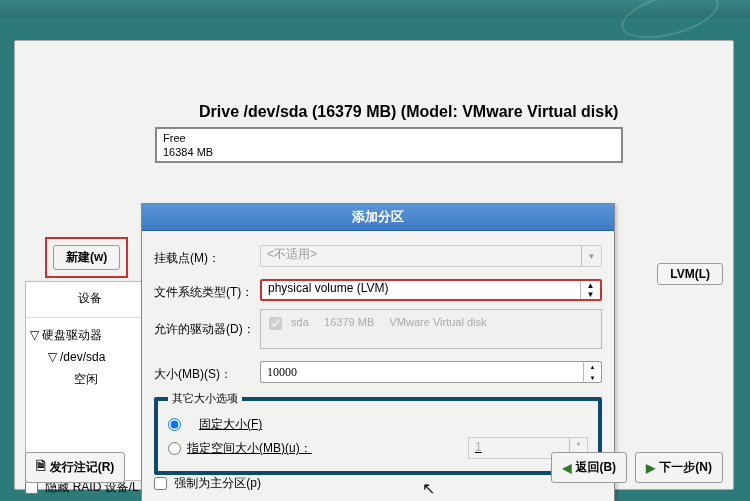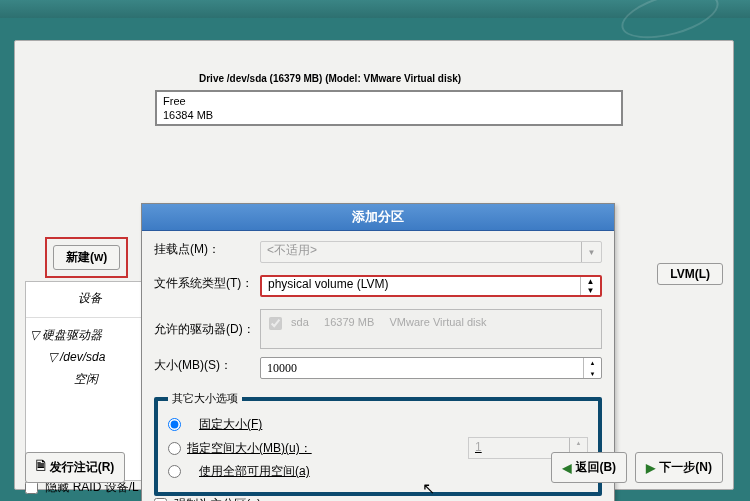--- a/index.html
+++ b/index.html
@@ -34,44 +34,43 @@
     width: 720px;
     height: 450px;
     background: #f2f2f0;
     border: 1px solid #aaa;
     border-radius: 2px;
     padding: 12px;
   }
   .drive-title {
     font-weight: bold;
     margin-left: 128px;
-    margin-top: 20px;
+    margin-top: 50px;
     margin-bottom: 6px;
-    font-size: 10px;
+    font-size: 16px;
     padding-left: 44px;
   }
   .drive-box {
     margin-left: 128px;
     width: 468px;
     height: 36px;
     background: #fff;
     border: 2px solid #888;
     padding: 2px 6px;
     font-size: 11px;
     line-height: 14px;
   }
   .left-panel {
     position: absolute;
     left: 10px;
     top: 240px;
     width: 130px;
     height: 200px;
     background: #fff;
     border: 1px solid #bbb;
-    font-style: italic;
   }
   .left-panel .hdr {
     text-align: center;
     padding: 8px 0 10px;
     border-bottom: 1px solid #ddd;
   }
   .tree {
     padding: 6px 4px;
     font-size: 12px;
     line-height: 22px;
@@ -124,21 +123,21 @@
     padding: 4px 0;
     font-size: 13px;
     font-weight: bold;
     border-bottom: 1px solid #2a5a9e;
   }
   .dialog-body {
     padding: 10px 12px 8px;
   }
   .row {
     display: flex;
-    align-items: flex-start;
+    align-items: flex-end;
     margin-bottom: 8px;
     min-height: 26px;
   }
   .row label.fld {
     width: 106px;
     text-align: left;
     font-size: 12px;
   }
   .sel, .txt {
     flex: 1;
@@ -341,24 +340,20 @@
             <span>指定空间大小(MB)(u)：</span>
           </label>
           <div class="spin-disabled">
             <span>1</span>
             <div class="spinner-arrows">
                 <div>▲</div>
                 <div>▼</div>
               </div>
           </div>
         </div>
-        <label class="radio-row">
-          <input type="radio" name="szopt" style="">
-          <span>使用全部可用空间(a)</span>
-        </label>
       </fieldset>
 
       <label class="force-row">
         <input type="checkbox" style="">
         <span>强制为主分区(p)</span>
       </label>
 
     </div>
   </div>
 

